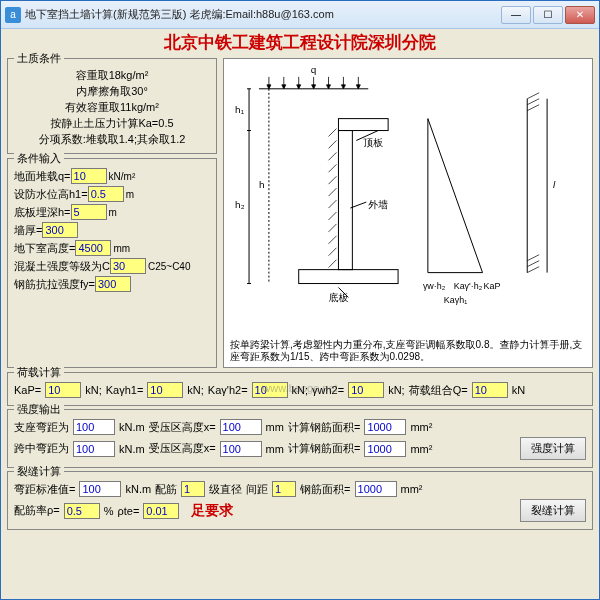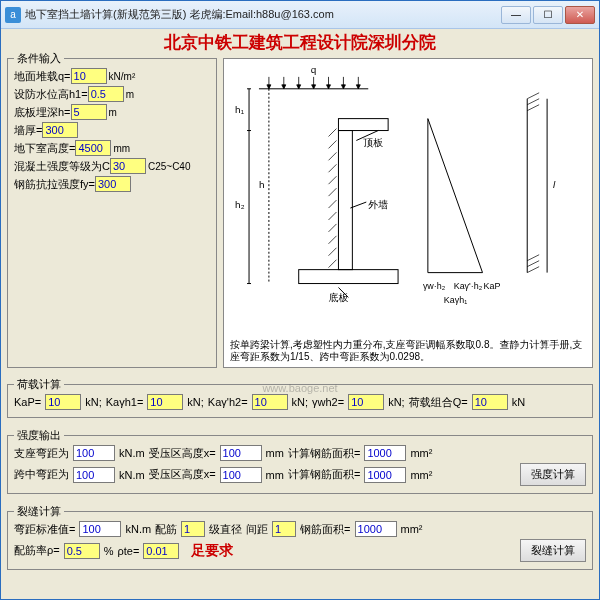--- a/index.html
+++ b/index.html
@@ -19,21 +19,21 @@
 .group-title { position: absolute; top: -8px; left: 6px; background: #ece9d8; padding: 0 3px; font-size: 11px; color: #000; }
 .soil-line { text-align: center; padding: 1px 0; font-size: 11px; line-height: 14px; }
 .input-row { display: flex; align-items: center; padding: 1px 0; font-size: 11px; white-space: nowrap; }
 .input-row label { flex-shrink: 0; }
 .num-input { width: 36px; height: 16px; background: #ffff80; border: 1px solid #7a7a7a; font-size: 11px; padding: 0 2px; color: #00c; text-align: left; }
 .num-output { width: 42px; height: 16px; background: #fff; border: 1px solid #7a7a7a; font-size: 11px; padding: 0 2px; color: #00c; }
 .unit { margin-left: 2px; font-size: 10px; }
 .diagram-panel { flex: 1; background: #fff; border: 1px solid #888; position: relative; }
 .diagram-panel svg { width: 100%; height: 100%; }
 .calc-note { position: absolute; bottom: 4px; left: 6px; right: 6px; font-size: 10px; line-height: 12px; color: #000; }
-.bottom-groups { display: flex; flex-direction: column; gap: 17px; margin-top: 16px; }
+.bottom-groups { display: flex; flex-direction: column; gap: 3px; margin-top: 4px; }
 .row-flex { display: flex; align-items: center; flex-wrap: wrap; gap: 2px 4px; font-size: 11px; padding: 1px 0; }
 .btn { background: linear-gradient(#f5f5f5,#ddd); border: 1px solid #888; padding: 3px 10px; font-size: 11px; cursor: pointer; }
 .result-text { color: #c00; font-size: 14px; font-weight: bold; padding: 0 8px; }
 .watermark { position: absolute; left: 50%; top: 50%; transform: translate(-50%,-50%); font-size: 28px; color: rgba(80,150,230,0.35); font-weight: bold; pointer-events: none; z-index: 5; white-space: nowrap; }
 .watermark-sub { position: absolute; left: 50%; top: 62%; transform: translateX(-50%); font-size: 11px; color: rgba(100,100,100,0.4); pointer-events: none; z-index: 5; }
 </style>
 </head>
 <body>
 
 <div class="window">
@@ -45,20 +45,28 @@
       <div class="winbtn">☐</div>
       <div class="winbtn close">✕</div>
     </div>
   </div>
 
   <div class="client" style="position:relative">
     <div class="main-title">北京中铁工建筑工程设计院深圳分院</div>
 
     <div class="top-row">
       <div class="left-col">
+        <div class="group" style="padding-top:8px">
+          <div class="group-title">土质条件</div>
+          <div class="soil-line">容重取18kg/m²</div>
+          <div class="soil-line">内摩擦角取30°</div>
+          <div class="soil-line">有效容重取11kg/m²</div>
+          <div class="soil-line">按静止土压力计算Ka=0.5</div>
+          <div class="soil-line">分项系数:堆载取1.4;其余取1.2</div>
+        </div>
 
         <div class="group" style="padding-top:8px;flex:1">
           <div class="group-title">条件输入</div>
           <div class="input-row">
               <label>地面堆载q=</label>
               <input class="num-input" value="10" style="">
               <span class="unit">kN/m²</span>
             </div>
           <div class="input-row">
               <label>设防水位高h1=</label>

